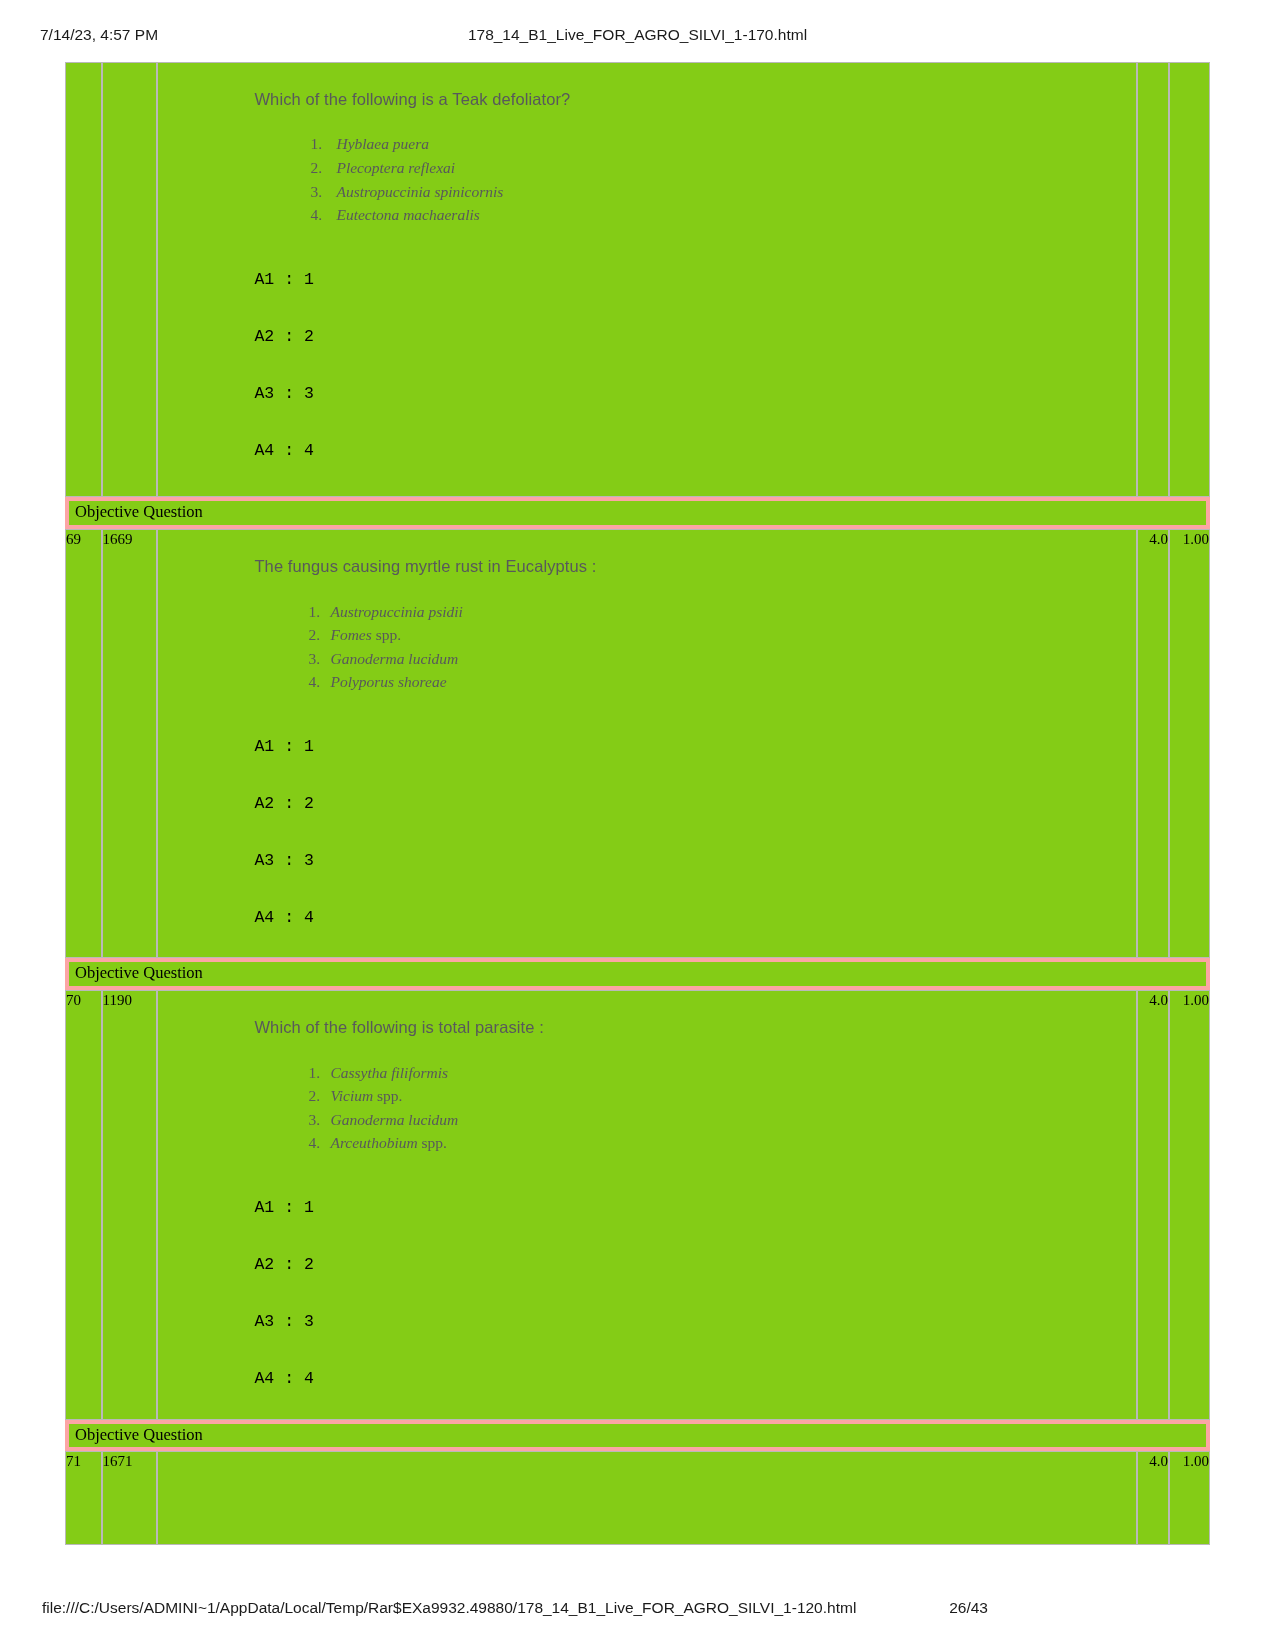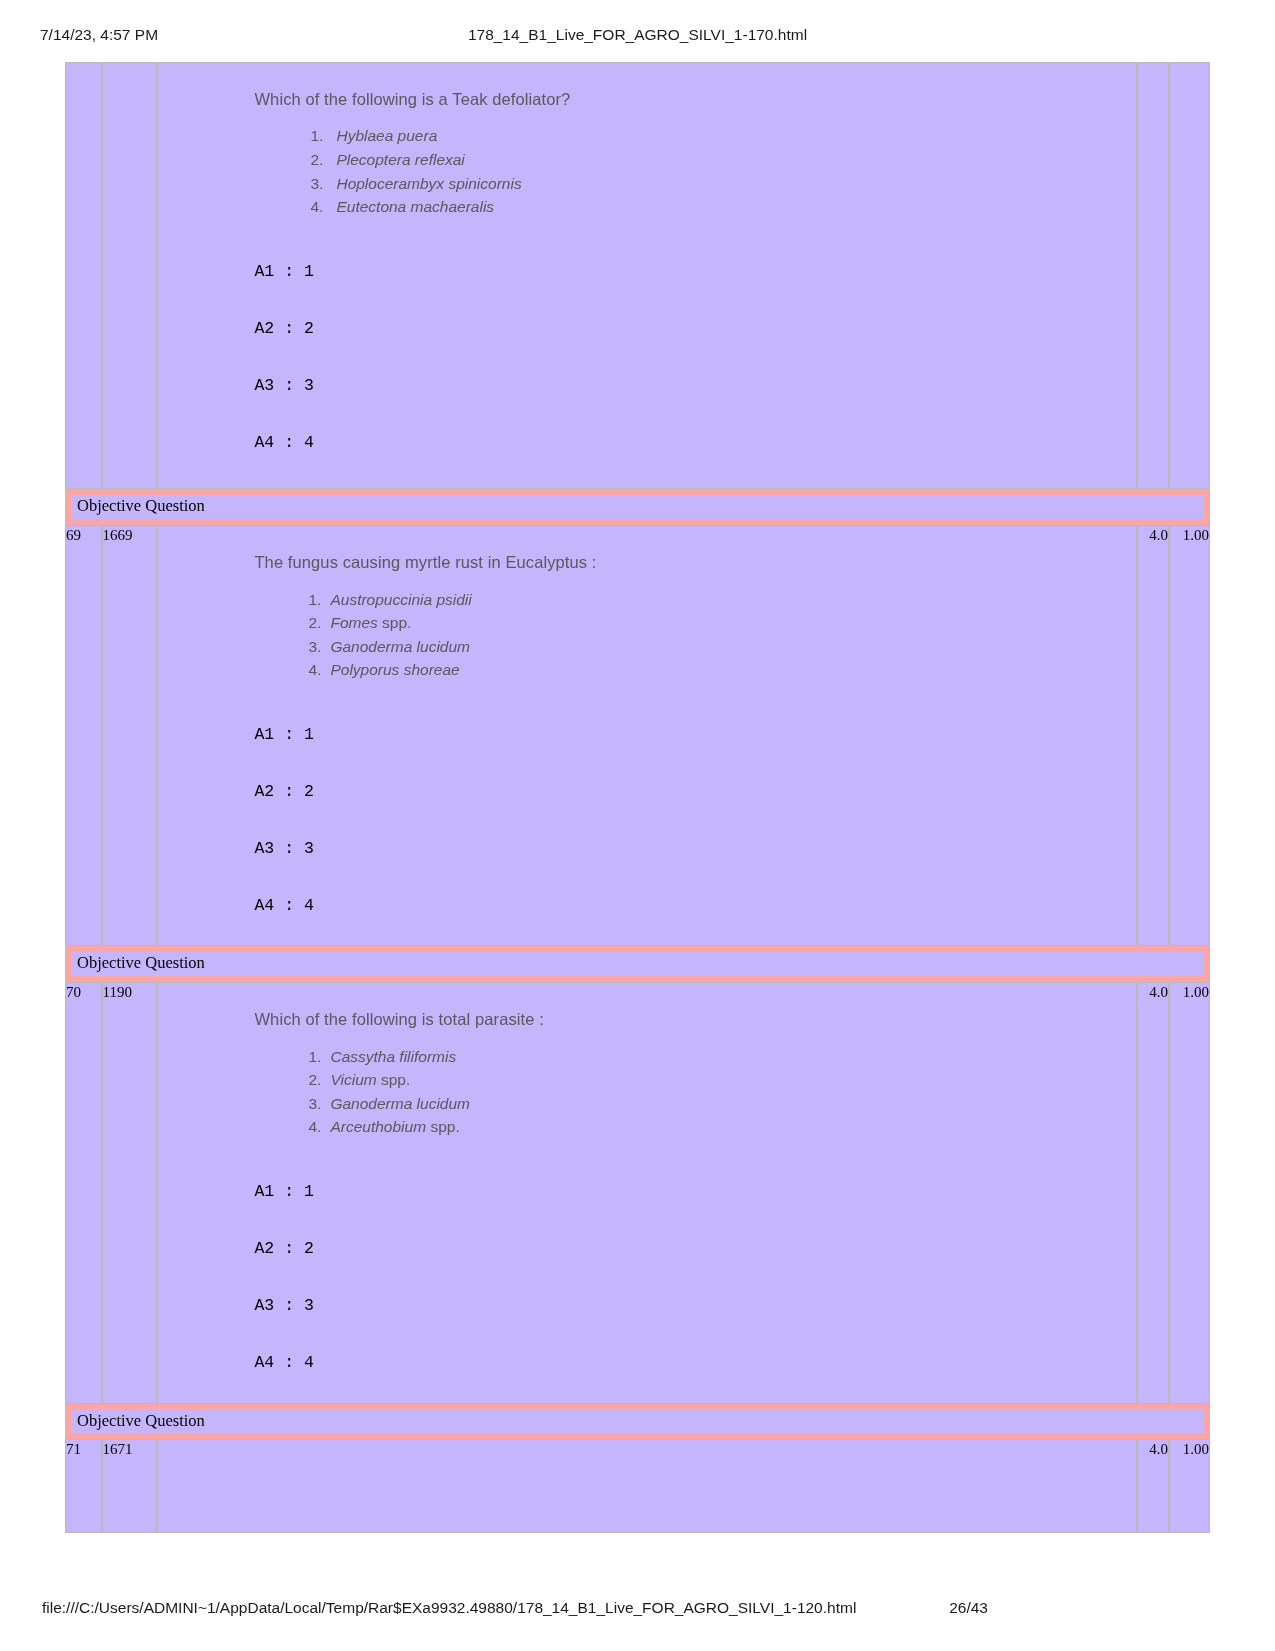--- a/index.html
+++ b/index.html
@@ -73,21 +73,21 @@
     top: 62px;
     width: 1145px;
     border-collapse: separate;
     border-spacing: 0;
     table-layout: fixed;
   }
   .exam-table td {
     vertical-align: top;
     padding: 0;
     border: 1px solid #b9b9b9;
-    background: #c4b5fd;
+    background: #84cc16;
   }
 
   
   .col-no    { width: 34px; }
   .col-qid   { width: 52px; }
   .col-body  { width: 911px; }
   .col-mark  { width: 30px; }
   .col-neg   { width: 38px; }
 
   .cell-num {
@@ -102,21 +102,21 @@
     font-family: "Liberation Serif", serif;
     font-size: 15px;
     line-height: 1.2;
     padding: 3px 0 0 3px;
     color: #000;
     text-align: right;
   }
 
   
   .objrow td {
-    border: 6px solid #fca5a5;
+    border: 4px solid #fca5a5;
     padding: 2px 0 3px 6px;
     font-family: "Liberation Serif", serif;
     font-size: 16.5px;
     line-height: 1.15;
     color: #000;
   }
 
   
   .qbody {
     padding: 0;
@@ -126,24 +126,24 @@
   }
   .qtext {
     font-family: "Liberation Sans", sans-serif;
     font-size: 16.5px;
     color: #58595b;
     padding: 26px 0 0 96px;
     line-height: 1.3;
     letter-spacing: 0.1px;
   }
   ol.qopts {
-    margin: 14px 0 0 0;
+    margin: 22px 0 0 0;
     padding: 0 0 0 150px;
     list-style: none;
-    font-family: Liberation Sans, sans-serif;
+    font-family: Liberation Serif, serif;
     font-size: 15.5px;
     color: #58595b;
   }
   ol.qopts li {
     line-height: 1.52;
     white-space: nowrap;
   }
   ol.qopts li .onum {
     display: inline-block;
     width: 22px;
@@ -193,21 +193,21 @@
 
     <tr>
       <td class="cell-num"></td>
       <td class="cell-num"></td>
       <td class="qbody">
         <div class="qbody-inner">
           <div class="qtext">Which of the following is a Teak defoliator?</div>
           <ol class="qopts wide">
             <li><span class="onum">1.</span><span class="oitalic">Hyblaea puera</span><span class="oplain"></span></li>
             <li><span class="onum">2.</span><span class="oitalic">Plecoptera  reflexai</span><span class="oplain"></span></li>
-            <li><span class="onum">3.</span><span class="oitalic">Hoplocerambyx  spinicornis</span><span class="oplain"></span></li>
+            <li><span class="onum">3.</span><span class="oitalic">Austropuccinia  spinicornis</span><span class="oplain"></span></li>
             <li><span class="onum">4.</span><span class="oitalic">Eutectona  machaeralis</span><span class="oplain"></span></li>
           </ol>
           <div class="answers">
             <div class="ansline">A1 : 1</div>
             <div class="ansline">A2 : 2</div>
             <div class="ansline">A3 : 3</div>
             <div class="ansline">A4 : 4</div>
           </div>
           <div class="qbody-pad-bottom"></div>
         </div>

